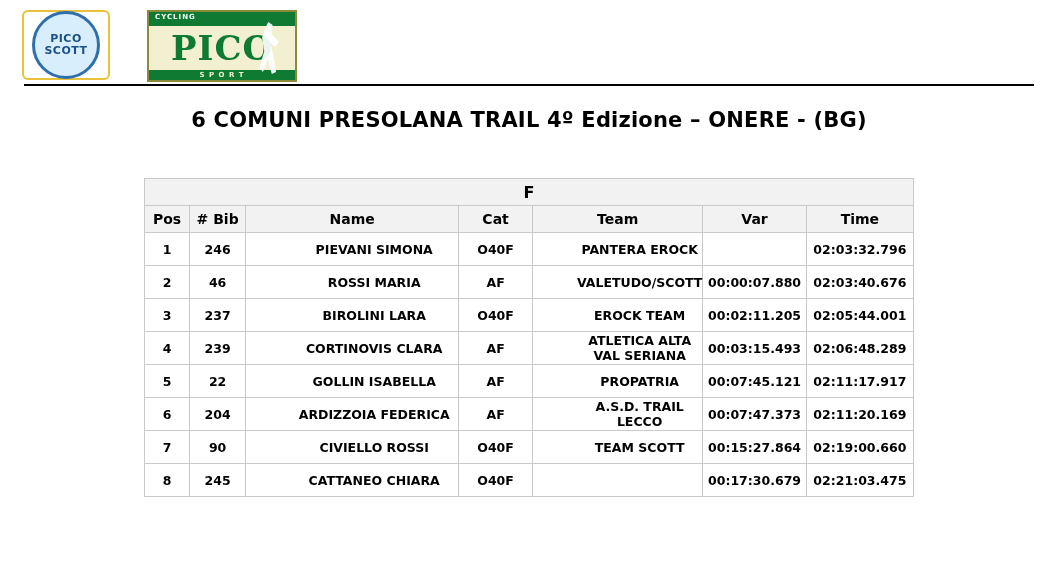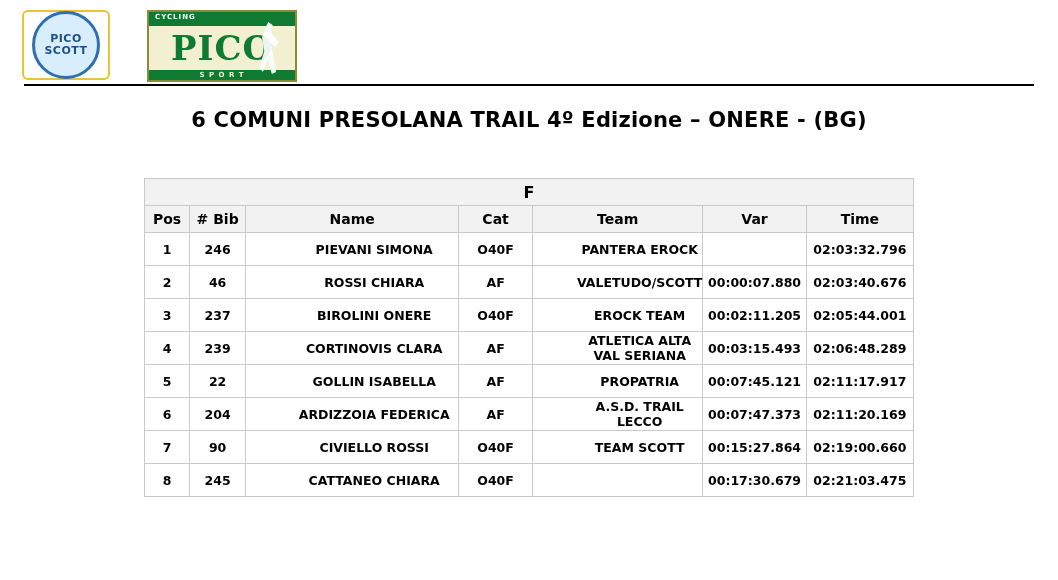--- a/index.html
+++ b/index.html
@@ -247,30 +247,30 @@
           <td class="bib">246</td>
           <td class="name">PIEVANI SIMONA</td>
           <td class="cat">O40F</td>
           <td class="team">PANTERA EROCK</td>
           <td class="var"></td>
           <td class="time">02:03:32.796</td>
         </tr>
         <tr class="data-row">
           <td class="pos">2</td>
           <td class="bib">46</td>
-          <td class="name">ROSSI CHIARA</td>
+          <td class="name">ROSSI MARIA</td>
           <td class="cat">AF</td>
           <td class="team">VALETUDO/SCOTT</td>
           <td class="var">00:00:07.880</td>
           <td class="time">02:03:40.676</td>
         </tr>
         <tr class="data-row">
           <td class="pos">3</td>
           <td class="bib">237</td>
-          <td class="name">BIROLINI ONERE</td>
+          <td class="name">BIROLINI LARA</td>
           <td class="cat">O40F</td>
           <td class="team">EROCK TEAM</td>
           <td class="var">00:02:11.205</td>
           <td class="time">02:05:44.001</td>
         </tr>
         <tr class="data-row">
           <td class="pos">4</td>
           <td class="bib">239</td>
           <td class="name">CORTINOVIS CLARA</td>
           <td class="cat">AF</td>

